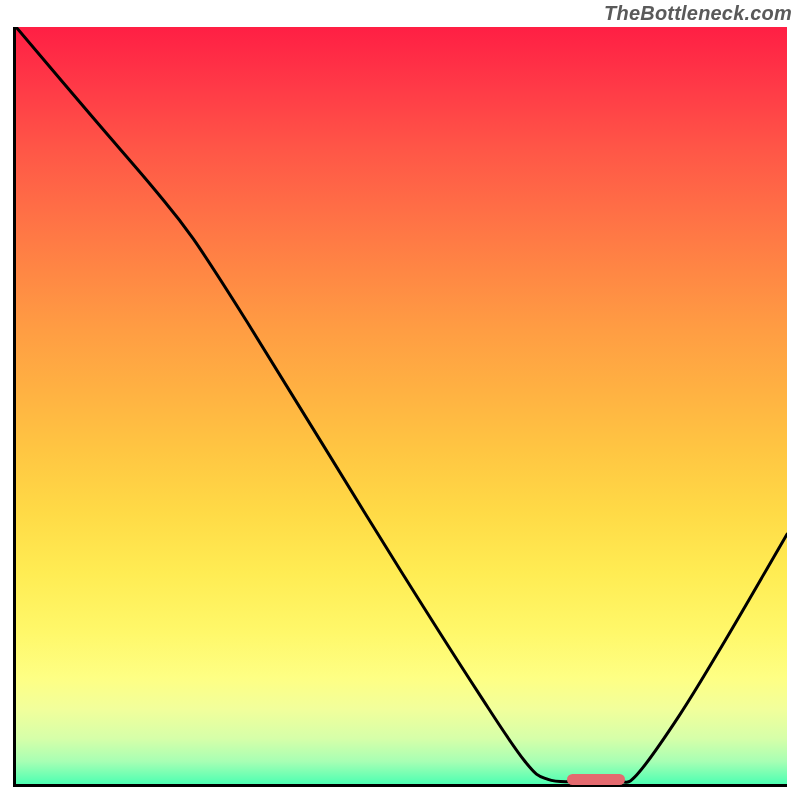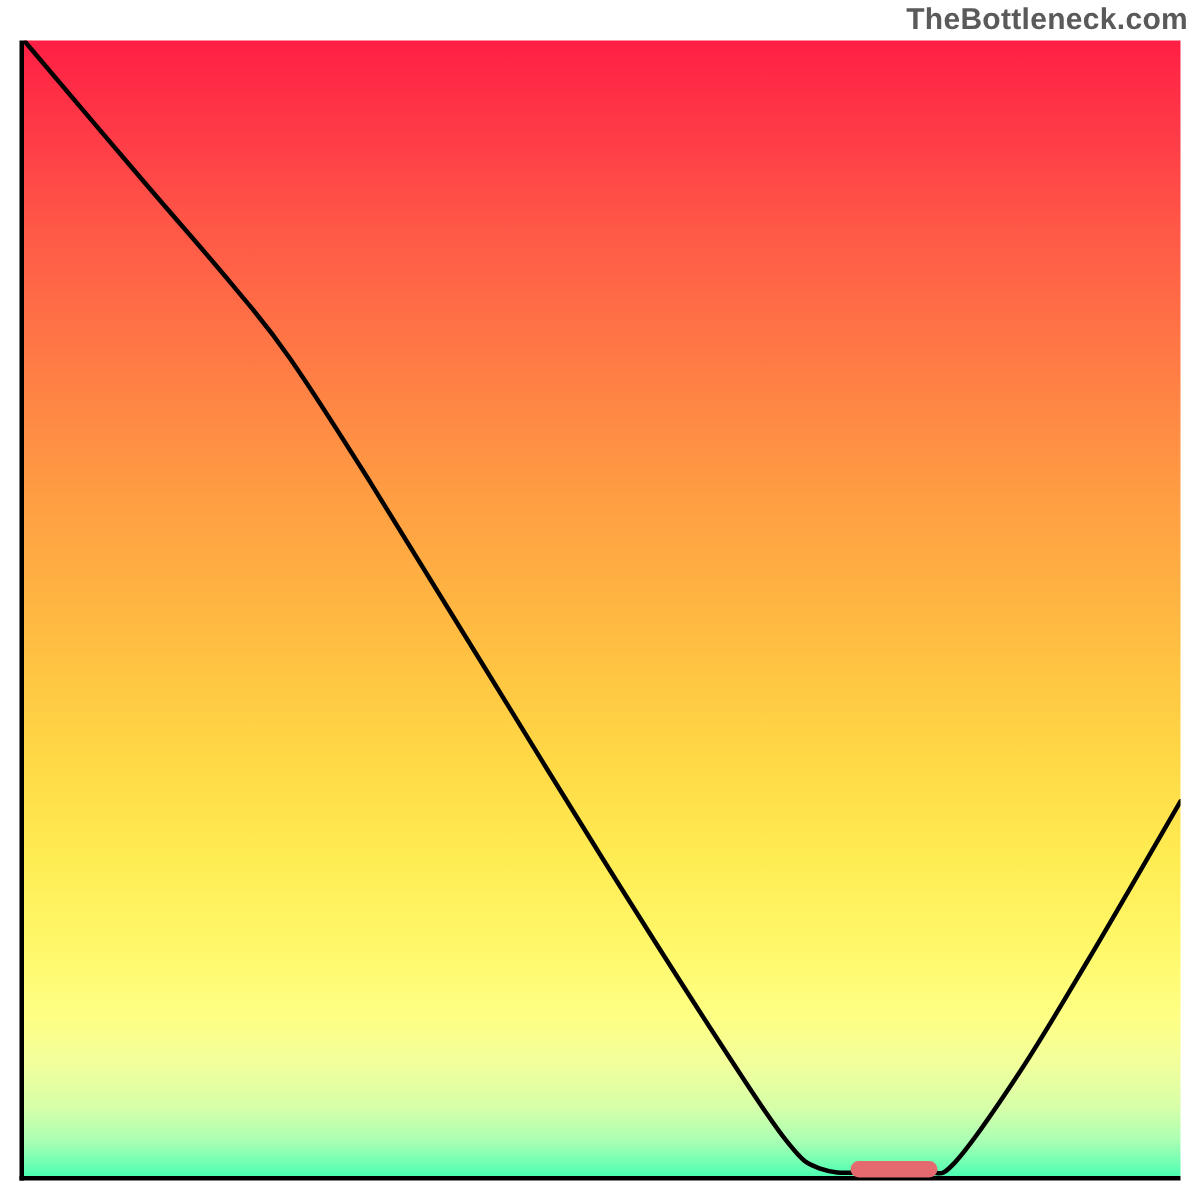--- a/index.html
+++ b/index.html
@@ -8,20 +8,21 @@
     width: 800px;
     height: 800px;
     overflow: hidden;
     background: #ffffff;
     font-family: Arial, Helvetica, sans-serif;
   }
   .container {
     position: relative;
     width: 800px;
     height: 800px;
+    font-style: italic;
   }
   .watermark {
     position: absolute;
     top: 2px;
     right: 8px;
     font-size: 20px;
     font-weight: 600;
     color: #5a5a5a;
     letter-spacing: 0.2px;
   }

